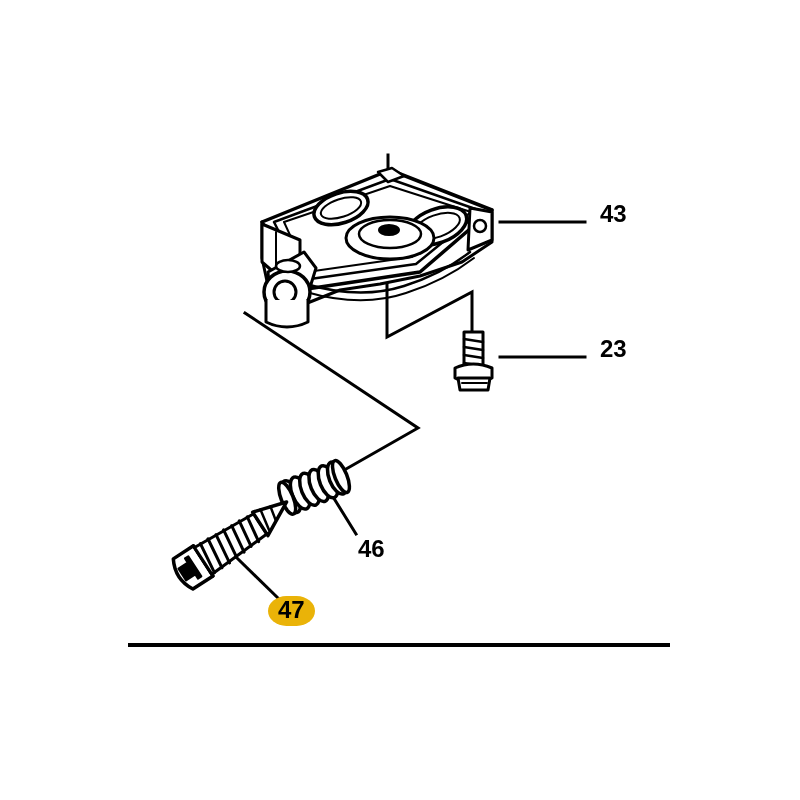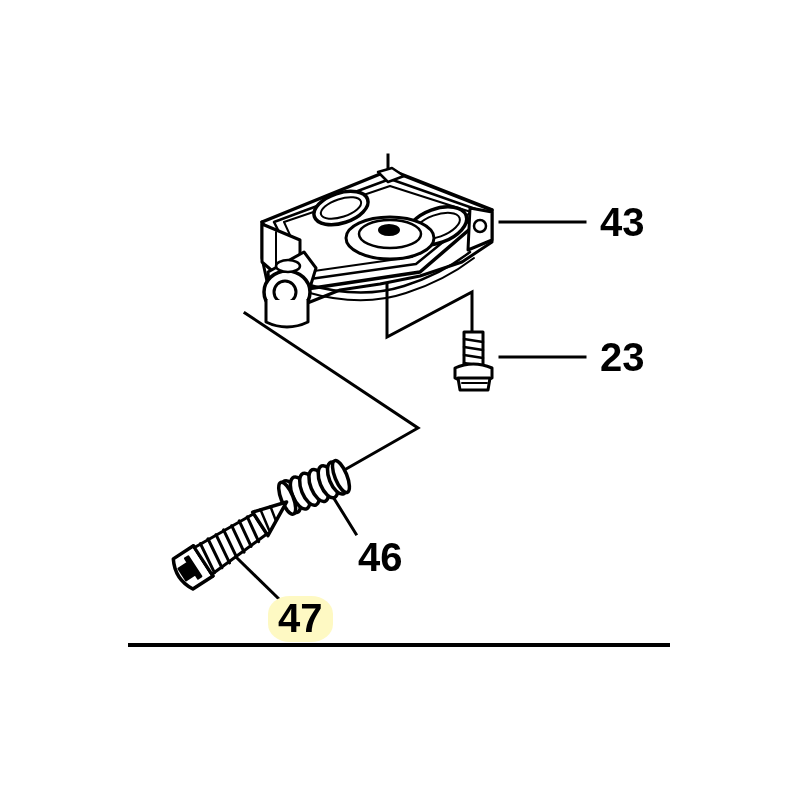--- a/index.html
+++ b/index.html
@@ -22,21 +22,21 @@
     position: absolute;
     left: 0;
     top: 0;
     width: 800px;
     height: 800px;
     display: block;
   }
   .callout {
     position: absolute;
     font-family: "Liberation Sans", sans-serif;
-    font-size: 40px;
+    font-size: 24px;
     font-weight: bold;
     color: #000000;
     line-height: 1;
     letter-spacing: 0px;
     white-space: nowrap;
     user-select: none;
   }
   .callout.hl {
     padding: 2px 10px 4px 10px;
     border-radius: 22px / 18px;
@@ -170,15 +170,15 @@
 
     <line x1="128" y1="645" x2="670" y2="645" stroke="#000000" stroke-width="4"></line>
   </svg>
 
   <div class="callout" style="left:600px; top:202px;">43</div>
 
   <div class="callout" style="left:600px; top:337px;">23</div>
 
   <div class="callout" style="left:358px; top:537px;text-align:right;">46</div>
 
-  <div class="callout hl" style="left:268px; top:596px; background:#fef9c3;">47</div>
+  <div class="callout hl" style="left:268px; top:596px; background:#eab308;">47</div>
 
 </div>
 
 </body></html>

